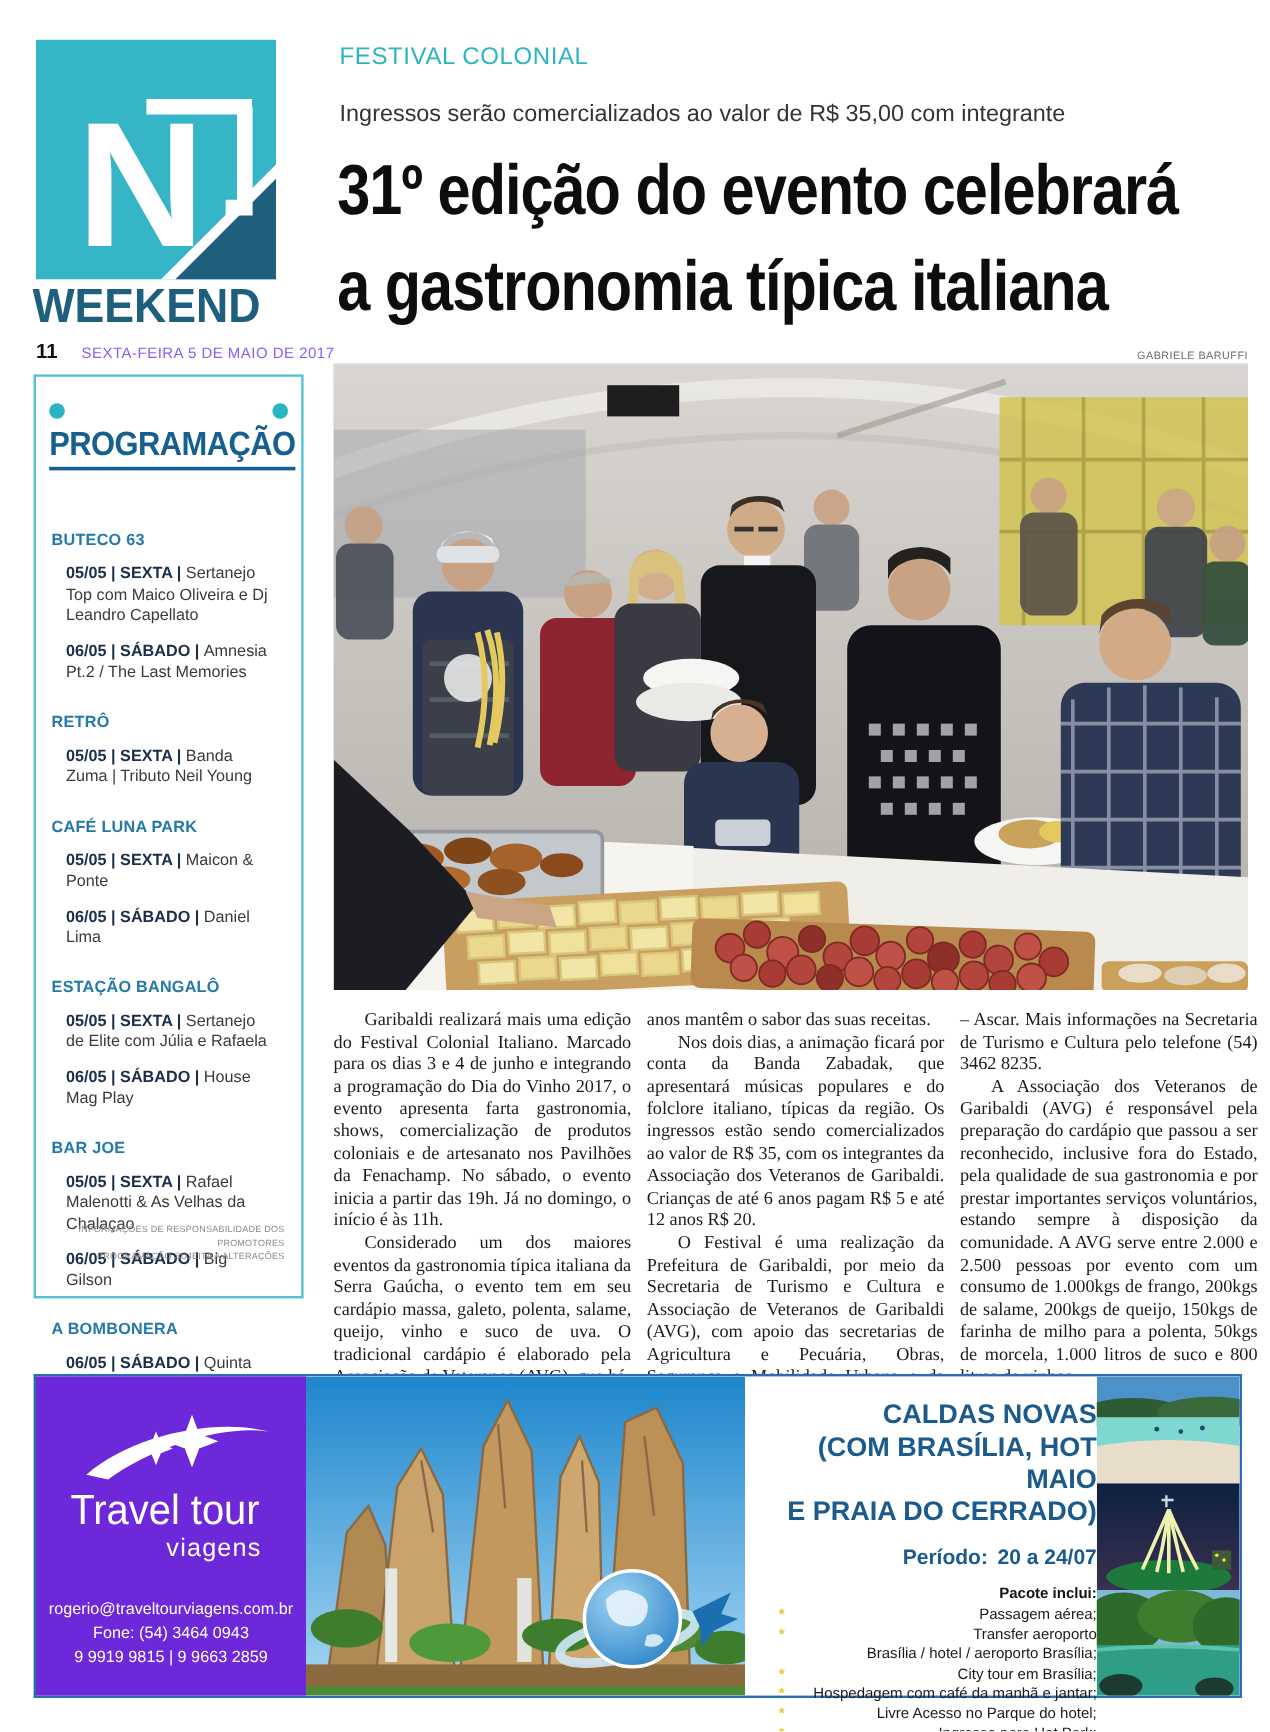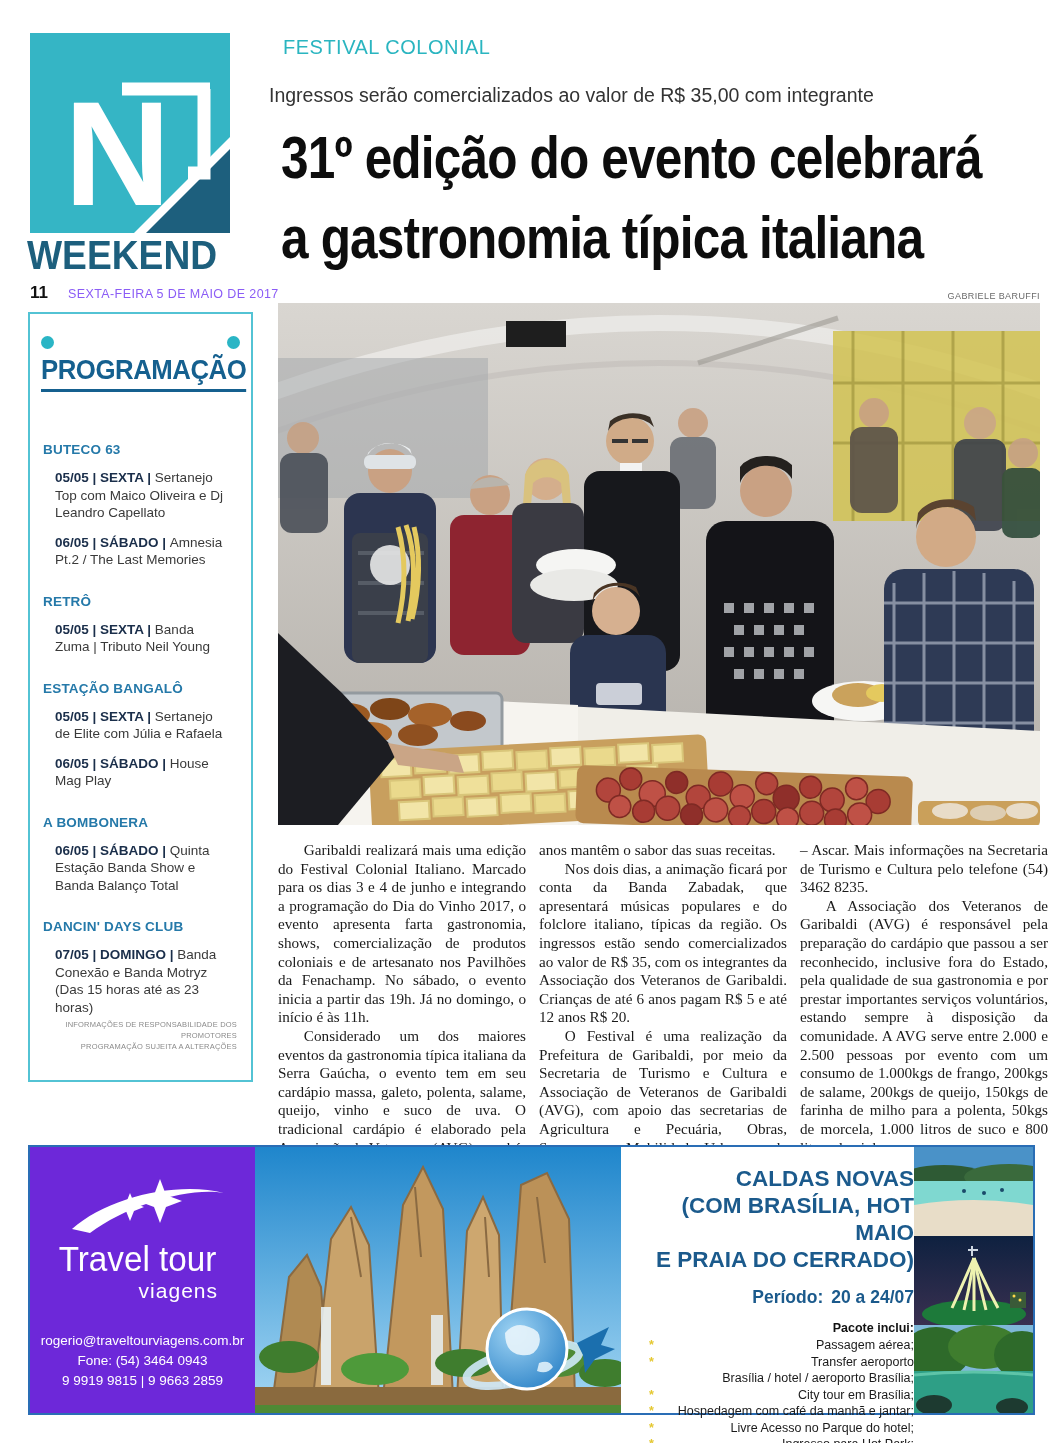--- a/index.html
+++ b/index.html
@@ -10,21 +10,21 @@
   
   .logo-box{left:30px;top:33px;width:200px;height:200px;}
   .brand{left:27px;top:233px;width:210px;font-size:40px;font-weight:bold;color:#1d5f7d;
          letter-spacing:0px;transform:scaleX(.93);transform-origin:left;white-space:nowrap;}
   .date-row{left:30px;top:283px;display:flex;align-items:baseline;gap:20px;}
   .pageno{font-size:17px;font-weight:bold;color:#111;}
   .edition-date{font-size:12.5px;color:#8b5cf6;letter-spacing:.4px;}
 
   
   .kicker{left:283px;top:36px;font-size:20px;color:#2ab5c0;letter-spacing:.5px;}
-  .subtitle{left:269px;top:84px;font-size:19.5px;color:#333;}
+  .subtitle{left:283px;top:84px;font-size:19.5px;color:#333;}
   .headline{left:281px;top:118px;width:770px;font-size:59px;line-height:80px;font-weight:bold;
             color:#0d0d0d;letter-spacing:-1px;}
   .headline .hl{display:inline-block;transform:scaleX(.84);transform-origin:left;white-space:nowrap;}
   .photo-credit{left:640px;top:291px;width:400px;text-align:right;font-size:9px;color:#6a6a6a;
                 letter-spacing:.4px;}
   .photo-frame{left:278px;top:303px;width:762px;height:522px;overflow:hidden;background:#c8c5c0;}
 
   
   .article-cols{left:278px;top:841px;width:770px;display:flex;gap:13px;
                 font-family:"Liberation Serif",serif;font-size:15.2px;line-height:18.6px;
@@ -308,27 +308,37 @@
         <div class="venue">BUTECO 63</div>
         <p class="eline"><span class="tag">05/05  |  SEXTA  | </span><span>Sertanejo Top com Maico Oliveira e Dj Leandro Capellato</span></p>
         <p class="eline"><span class="tag">06/05  |  SÁBADO  | </span><span>Amnesia Pt.2 / The Last Memories</span></p>
       </div>
 
       <div class="event">
         <div class="venue">RETRÔ</div>
         <p class="eline"><span class="tag">05/05  |  SEXTA  | </span><span>Banda Zuma | Tributo Neil Young</span></p>
       </div>
 
+      <div class="event">
+        <div class="venue">CAFÉ LUNA PARK</div>
+        <p class="eline"><span class="tag">05/05  |  SEXTA  | </span><span>Maicon &amp; Ponte</span></p>
+        <p class="eline"><span class="tag">06/05  |  SÁBADO  | </span><span>Daniel Lima</span></p>
+      </div>
 
       <div class="event">
         <div class="venue">ESTAÇÃO BANGALÔ</div>
         <p class="eline"><span class="tag">05/05  |  SEXTA  | </span><span>Sertanejo de Elite com Júlia e Rafaela</span></p>
         <p class="eline"><span class="tag">06/05  |  SÁBADO  | </span><span>House Mag Play</span></p>
       </div>
 
+      <div class="event">
+        <div class="venue">BAR JOE</div>
+        <p class="eline"><span class="tag">05/05  |  SEXTA  | </span><span>Rafael Malenotti &amp; As Velhas da Chalaçao</span></p>
+        <p class="eline"><span class="tag">06/05  |  SÁBADO  | </span><span>Big Gilson</span></p>
+      </div>
 
       <div class="event">
         <div class="venue">A BOMBONERA</div>
         <p class="eline"><span class="tag">06/05  |  SÁBADO  | </span><span>Quinta Estação Banda Show e Banda Balanço Total</span></p>
       </div>
 
       <div class="event">
         <div class="venue">DANCIN' DAYS CLUB</div>
         <p class="eline"><span class="tag">07/05  |  DOMINGO  | </span><span>Banda Conexão e Banda Motryz  (Das 15 horas até as 23 horas)</span></p>
       </div>

